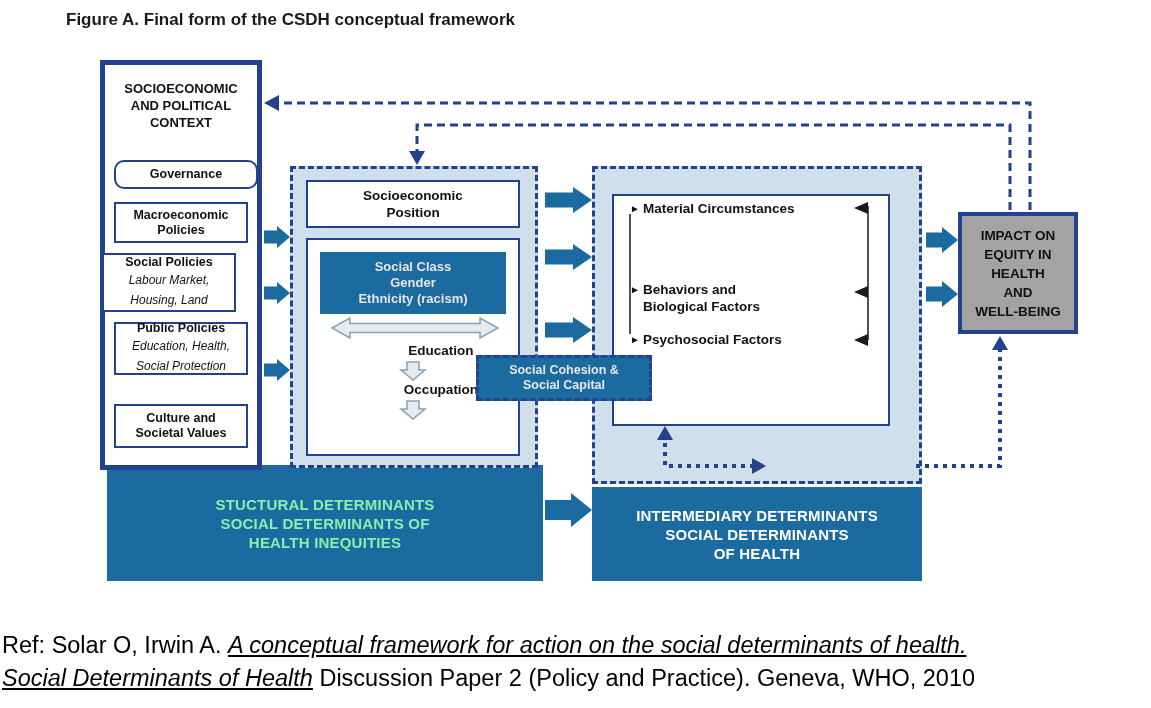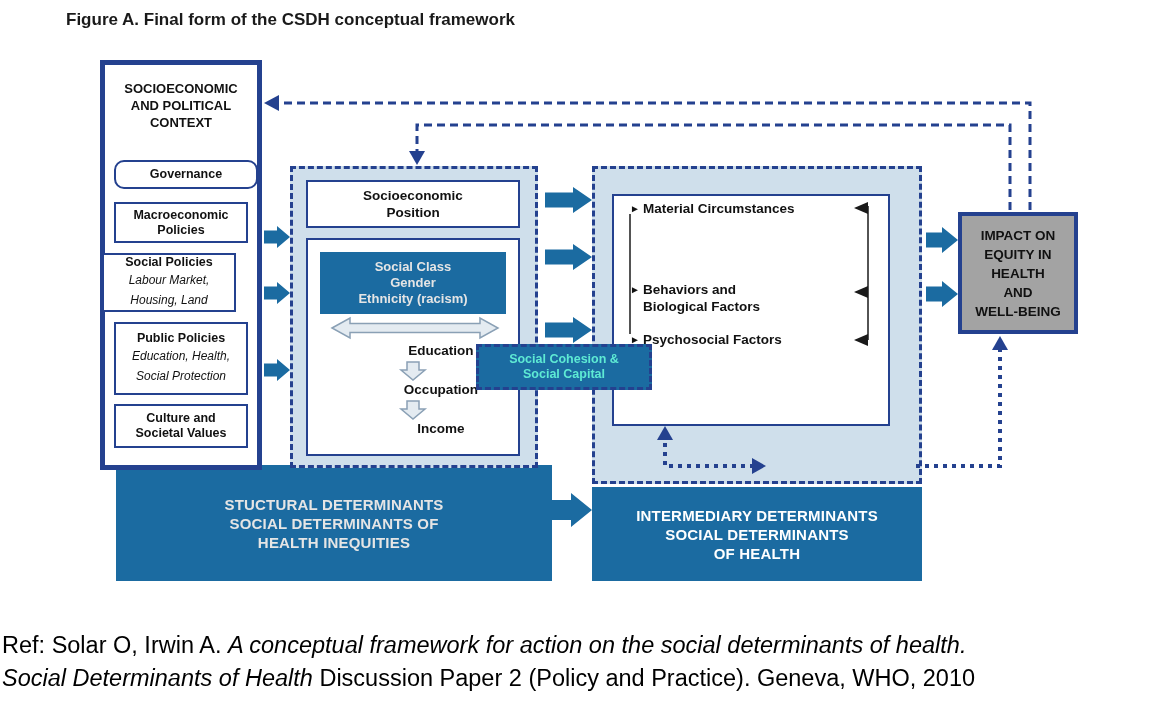--- a/index.html
+++ b/index.html
@@ -2,55 +2,55 @@
 <html style="--blue: #1b6ba1; --navy: #24418f; --panel: #cfdfeb;"><head>
 <meta charset="utf-8">
 <style>
   :root{ --blue:#1b6ba1; --navy:#24418f; --panel:#cfdfeb; }
   html,body{margin:0;padding:0;background:#fff;}
   #canvas{position:relative;width:1151px;height:708px;background:#fff;overflow:hidden;
           font-family:"Liberation Sans",sans-serif;color:#111;}
   .abs{position:absolute;box-sizing:border-box;}
   .pre{white-space:pre-line;}
   .ctr{display:flex;align-items:center;justify-content:center;text-align:center;}
-  .it{font-style:italic;}
+  .it{font-style:italic;text-decoration:underline;}
 
   #fig-title{left:66px;top:10px;font-size:17px;font-weight:bold;color:#1a1a1a;}
 
   #ctx-box{left:100px;top:60px;width:162px;height:410px;border:5px solid var(--navy);background:#fff;z-index:3;}
   #ctx-heading{left:102px;top:80px;width:158px;font-size:13px;font-weight:bold;line-height:17px;text-align:center;z-index:4;}
   .ctxitem{border:2px solid var(--navy);background:#fff;z-index:4;display:flex;flex-direction:column;
            align-items:center;justify-content:center;text-align:center;}
   .ctxitem .lbl{font-weight:bold;font-size:12.5px;line-height:15px;}
   .ctxitem .sub{font-style:italic;font-weight:normal;font-size:12px;line-height:20px;}
 
   #mid-panel{left:290px;top:166px;width:248px;height:302px;background:var(--panel);border:3px dashed var(--navy);z-index:2;}
   #pos-box{left:306px;top:180px;width:214px;height:48px;border:2px solid var(--navy);background:#fff;z-index:4;
            font-weight:bold;font-size:13.5px;line-height:17px;}
   #mid-inner{left:306px;top:238px;width:214px;height:218px;border:2px solid var(--navy);background:#fff;z-index:4;}
   #class-box{left:320px;top:252px;width:186px;height:62px;background:var(--blue);color:#e5e5e5;
              font-weight:bold;font-size:13px;line-height:16px;z-index:5;}
   .ladder{left:306px;width:214px;height:18px;font-weight:bold;font-size:13.5px;z-index:5;margin-left:28px;}
 
-  #cohesion-box{left:476px;top:344px;width:176px;height:46px;background:var(--blue);border:3px dashed var(--navy);
-                color:#5eead4;font-weight:bold;font-size:12.5px;line-height:15px;z-index:5;}
+  #cohesion-box{left:476px;top:355px;width:176px;height:46px;background:var(--blue);border:3px dashed var(--navy);
+                color:#e5e5e5;font-weight:bold;font-size:12.5px;line-height:15px;z-index:5;}
 
   #right-panel{left:592px;top:166px;width:330px;height:318px;background:var(--panel);border:3px dashed var(--navy);z-index:2;}
   #int-box{left:612px;top:194px;width:278px;height:232px;border:2px solid var(--navy);background:#fff;z-index:4;}
   .ib-line{z-index:5;font-size:13.5px;font-weight:bold;line-height:17px;}
   .ib-line .lbl2{display:inline-block;vertical-align:top;}
   .bullet{font-size:10px;margin-right:3px;vertical-align:2px;}
   .ib-sub{font-size:13px;font-style:italic;font-weight:bold;line-height:17px;z-index:5;}
 
   #impact-box{left:958px;top:212px;width:120px;height:122px;border:4px solid var(--navy);background:#a3a3a3;
               font-weight:bold;font-size:13.5px;line-height:19px;z-index:4;}
   #health-box{left:766px;top:450px;width:148px;height:32px;border:2px solid var(--navy);background:#fff;
               font-weight:bold;font-size:13.5px;z-index:5;}
 
-  #left-band{left:116px;top:465px;width:436px;height:116px;background:var(--blue);color:#e5e5e5;
+  #left-band{left:107px;top:465px;width:436px;height:116px;background:var(--blue);color:#86efac;
              font-weight:bold;font-size:15px;line-height:19px;letter-spacing:.2px;z-index:1;}
   #right-band{left:592px;top:487px;width:330px;height:94px;background:var(--blue);color:#fff;
               font-weight:bold;font-size:15px;line-height:19px;letter-spacing:.2px;z-index:1;}
 
   #reference{left:2px;top:629px;width:1148px;font-size:23.5px;line-height:33px;color:#000;z-index:2;}
 
   #overlay{position:absolute;left:0;top:0;z-index:6;pointer-events:none;}
   .sa{fill:var(--blue);}
   .dl{stroke:var(--navy);stroke-width:3;fill:none;stroke-dasharray:8 5;}
   .dt{stroke:var(--navy);stroke-width:4;fill:none;stroke-dasharray:4 5;}
@@ -76,40 +76,39 @@
   </div>
   <div class="abs ctxitem" style="left:114px;top:202px;width:134px;height:41px;">
     <div class="lbl pre">Macroeconomic
 Policies</div>
   </div>
   <div class="abs ctxitem" style="left:102px;top:253px;width:134px;height:59px;">
     <div class="lbl pre">Social Policies</div>
     <div class="sub pre">Labour Market,
 Housing, Land</div>
   </div>
-  <div class="abs ctxitem" style="left:114px;top:322px;width:134px;height:73px;">
+  <div class="abs ctxitem" style="left:114px;top:322px;width:134px;height:53px;">
     <div class="lbl pre">Public Policies</div>
     <div class="sub pre">Education, Health,
 Social Protection</div>
   </div>
   <div class="abs ctxitem" style="left:114px;top:404px;width:134px;height:44px;">
     <div class="lbl pre">Culture and
 Societal Values</div>
   </div>
 
   <div class="abs" id="mid-panel"></div>
   <div class="abs ctr pre" id="pos-box">Socioeconomic
 Position</div>
   <div class="abs" id="mid-inner"></div>
   <div class="abs ctr pre" id="class-box">Social Class
 Gender
 Ethnicity (racism)</div>
   <div class="abs ctr ladder" style="top:341px;">Education</div>
   <div class="abs ctr ladder" style="top:380px;">Occupation</div>
-  <div class="abs ctr ladder" style="top:419px;">Income</div>
 
   <div class="abs ctr pre" id="cohesion-box">Social Cohesion &amp;
 Social Capital</div>
 
   <div class="abs" id="right-panel"></div>
   <div class="abs" id="int-box"></div>
 
   <div class="abs ib-line" style="left:630px;top:200px;"><span class="bullet">►</span><span class="lbl2">Material Circumstances</span></div>
   <div class="abs ib-line" style="left:630px;top:281px;"><span class="bullet">►</span><span class="lbl2 pre">Behaviors and
 Biological Factors</span></div>

